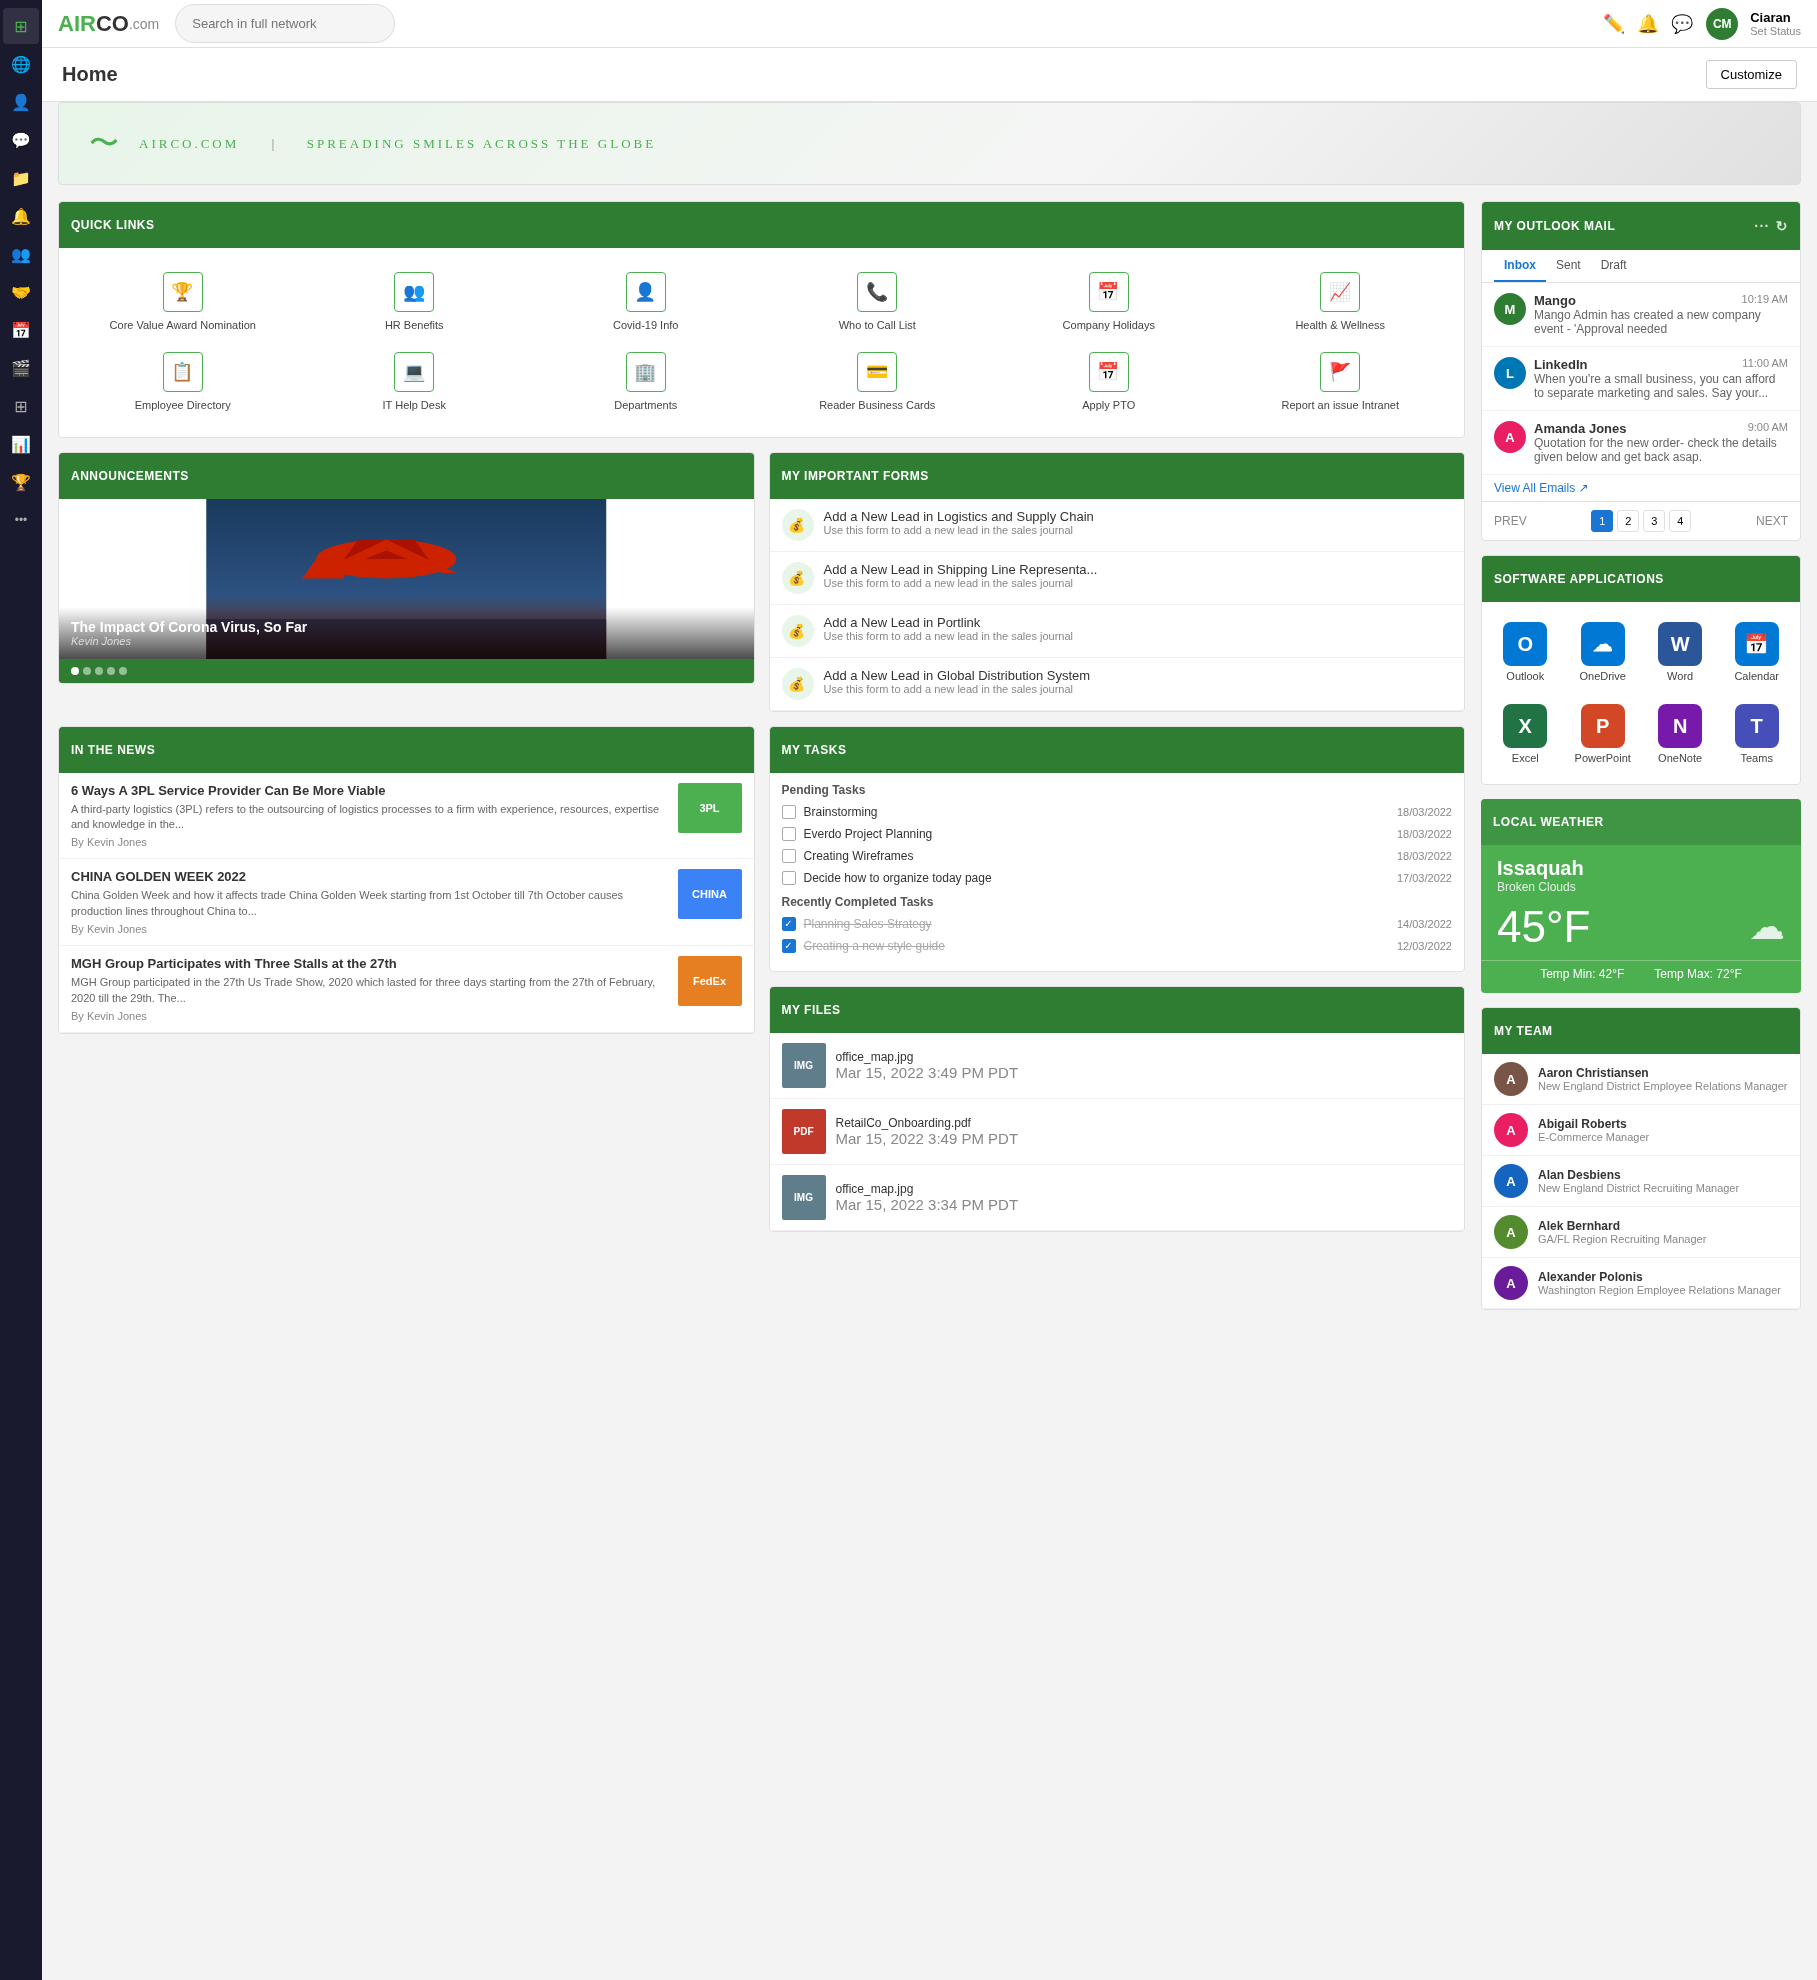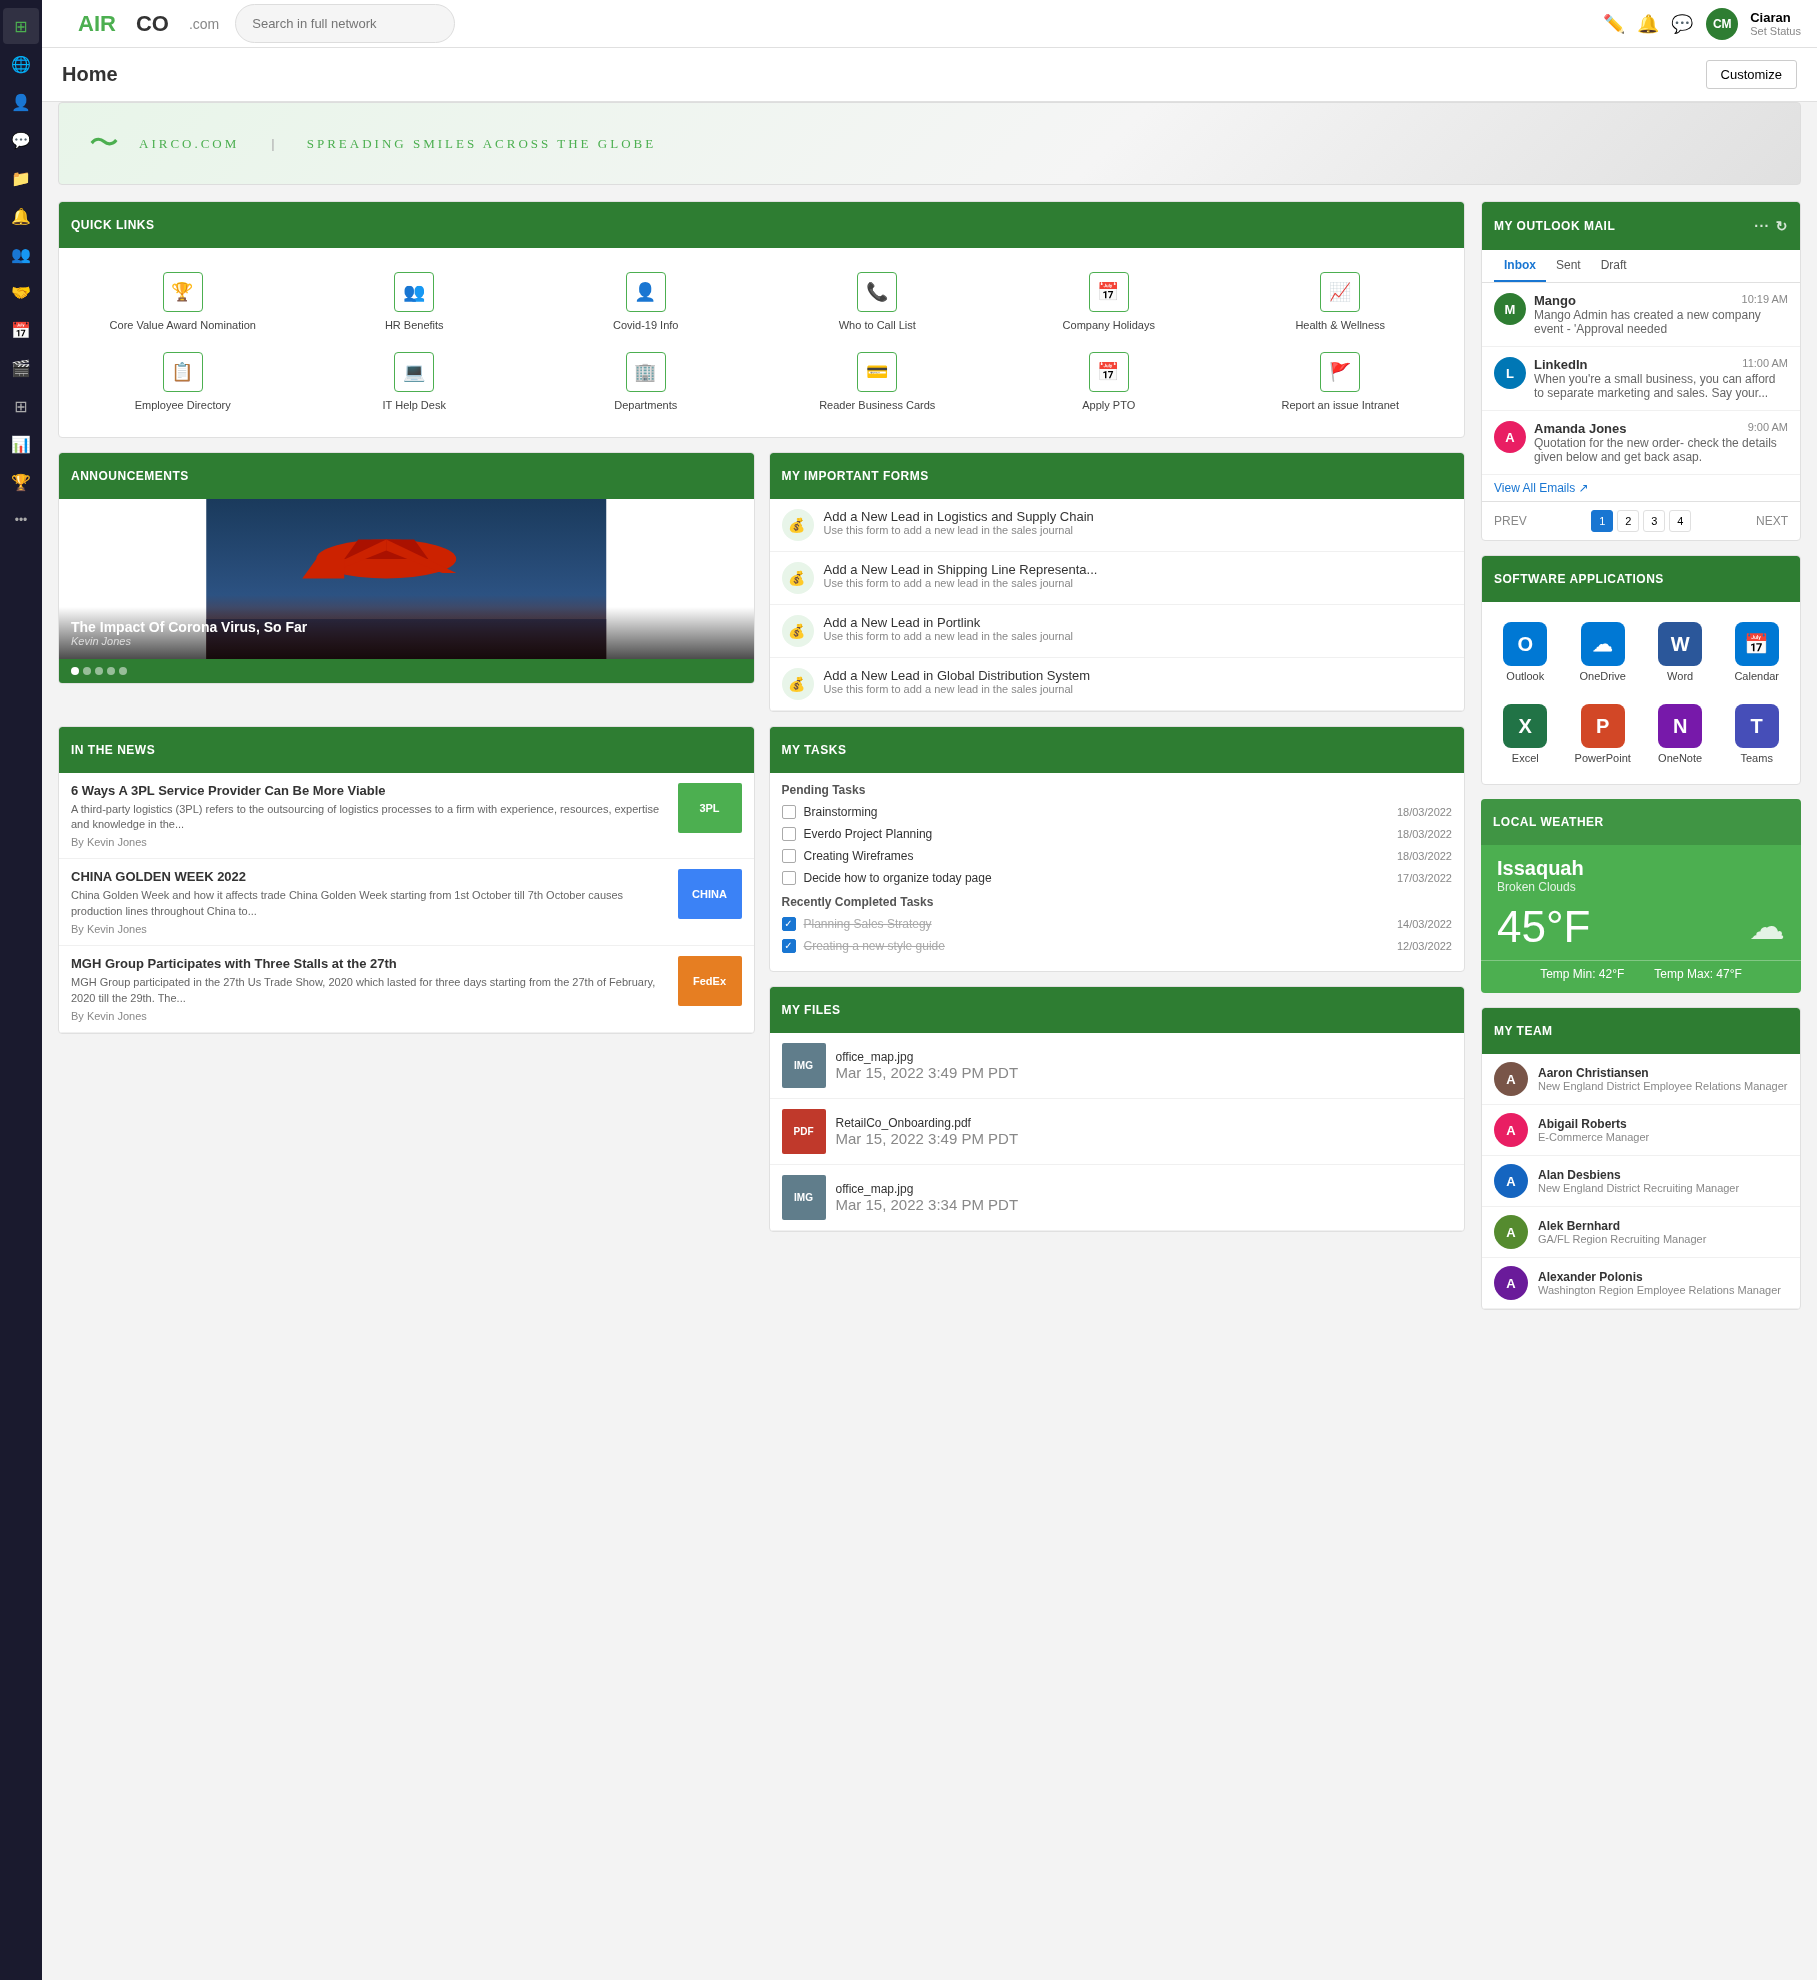--- a/index.html
+++ b/index.html
@@ -10,21 +10,21 @@
     .sidebar-icon { width: 36px; height: 36px; display: flex; align-items: center; justify-content: center; color: #aaa; cursor: pointer; border-radius: 4px; margin-bottom: 2px; font-size: 16px; }
     .sidebar-icon:hover, .sidebar-icon.active { color: #fff; background: rgba(255,255,255,0.1); }
     .sidebar-icon.active { color: #4caf50; }
 
     
     .main-wrapper { flex: 1; display: flex; flex-direction: column; overflow: hidden; }
 
     
     .topnav { background: #fff; height: 48px; display: flex; align-items: center; padding: 0 16px; border-bottom: 1px solid #e0e0e0; flex-shrink: 0; }
     .logo { display: flex; align-items: center; font-size: 22px; font-weight: bold; color: #4caf50; margin-right: 16px; }
-    .logo span { color: #333; margin-left: 20px; }
+    .logo span { color: #333; }
     .search-bar { background: #f5f5f5; border: 1px solid #ddd; border-radius: 20px; padding: 11px 16px; width: 220px; font-size: 13px; color: #999; }
     .topnav-right { margin-left: auto; display: flex; align-items: center; gap: 12px; }
     .topnav-icon { font-size: 18px; color: #555; cursor: pointer; }
     .avatar { width: 32px; height: 32px; border-radius: 50%; background: #2e7d32; color: #fff; display: flex; align-items: center; justify-content: center; font-weight: bold; font-size: 12px; }
     .user-info { display: flex; flex-direction: column; }
     .user-name { font-weight: 600; font-size: 13px; }
     .user-status { font-size: 11px; color: #888; }
 
     
     .page-content { flex: 1; overflow-y: auto; padding: 0; }
@@ -588,21 +588,21 @@
           <div class="weather-header">
             <div class="weather-city">Issaquah</div>
             <div class="weather-desc">Broken Clouds</div>
           </div>
           <div class="weather-main">
             <div class="weather-temp">45°F</div>
             <div class="weather-icon">☁</div>
           </div>
           <div class="weather-range">
             <span>Temp Min: 42°F</span>
-            <span>Temp Max: 47°F</span>
+            <span>Temp Max: 72°F</span>
           </div>
         </div>
 
         <div class="team-card">
           <div class="section-header">
             <span>MY TEAM</span>
           </div>
           <div id="team-list">
               <div class="team-item">
       <div class="team-avatar" style="background:#795548;">A</div>

